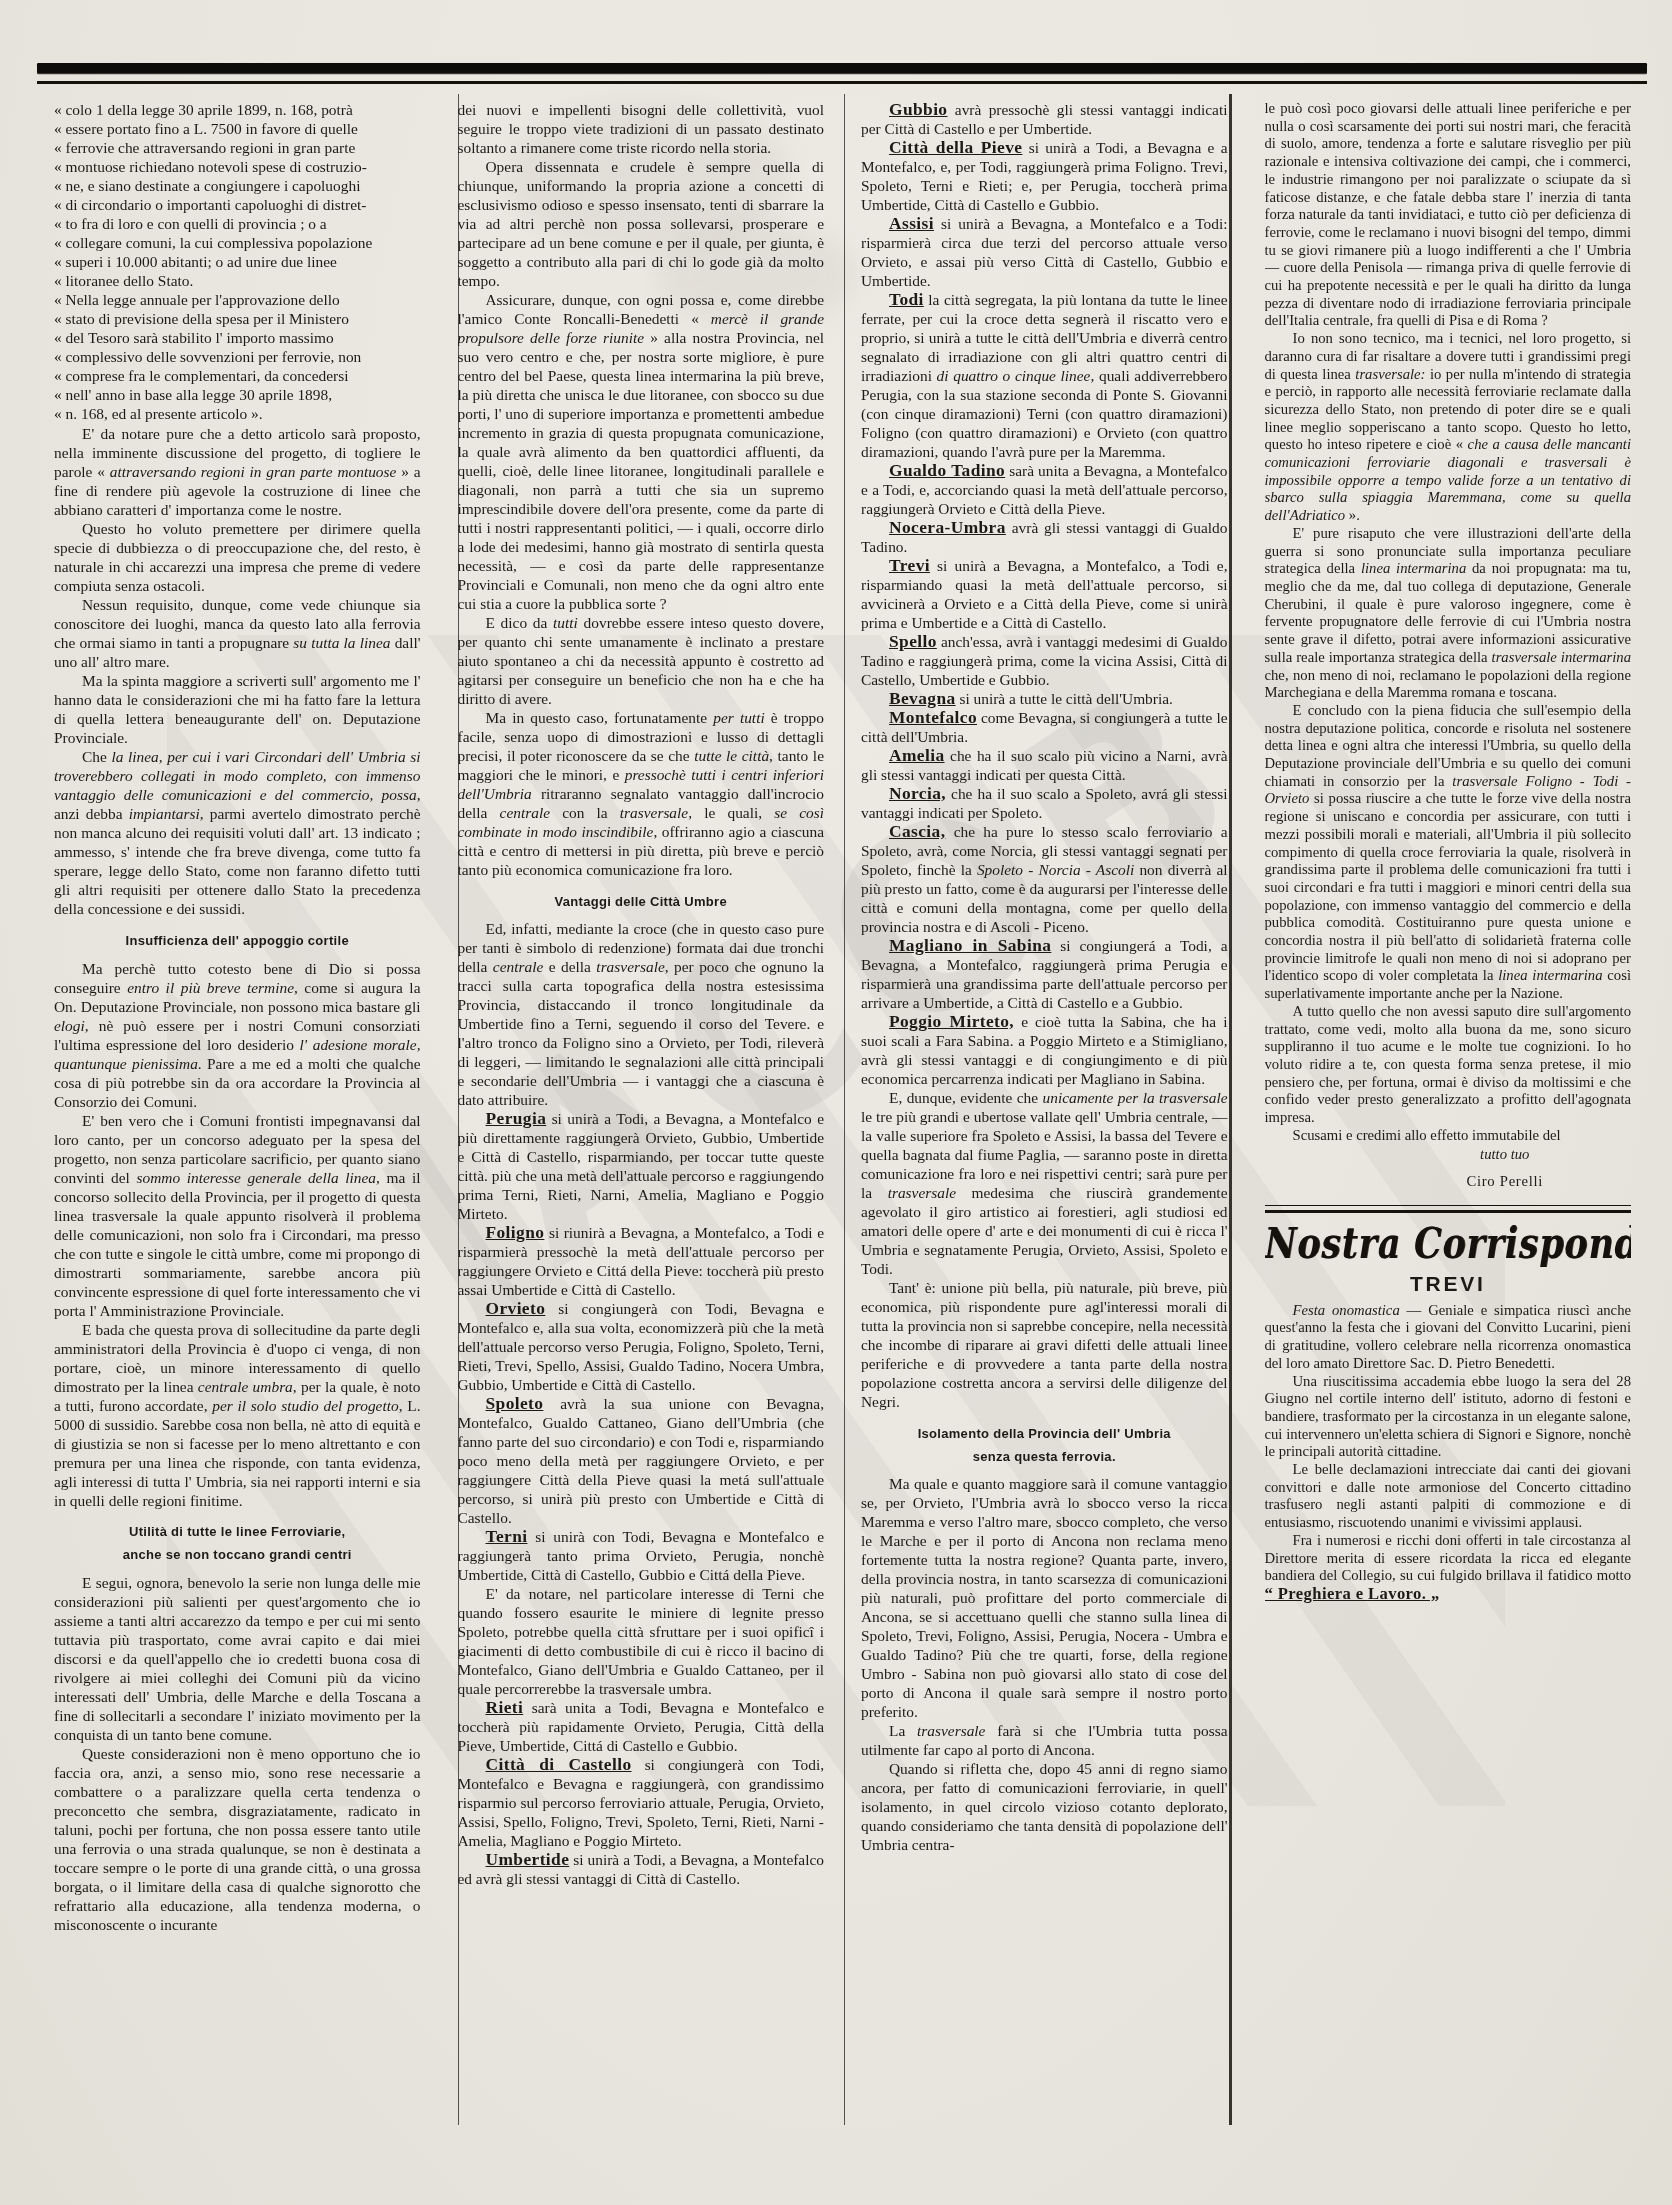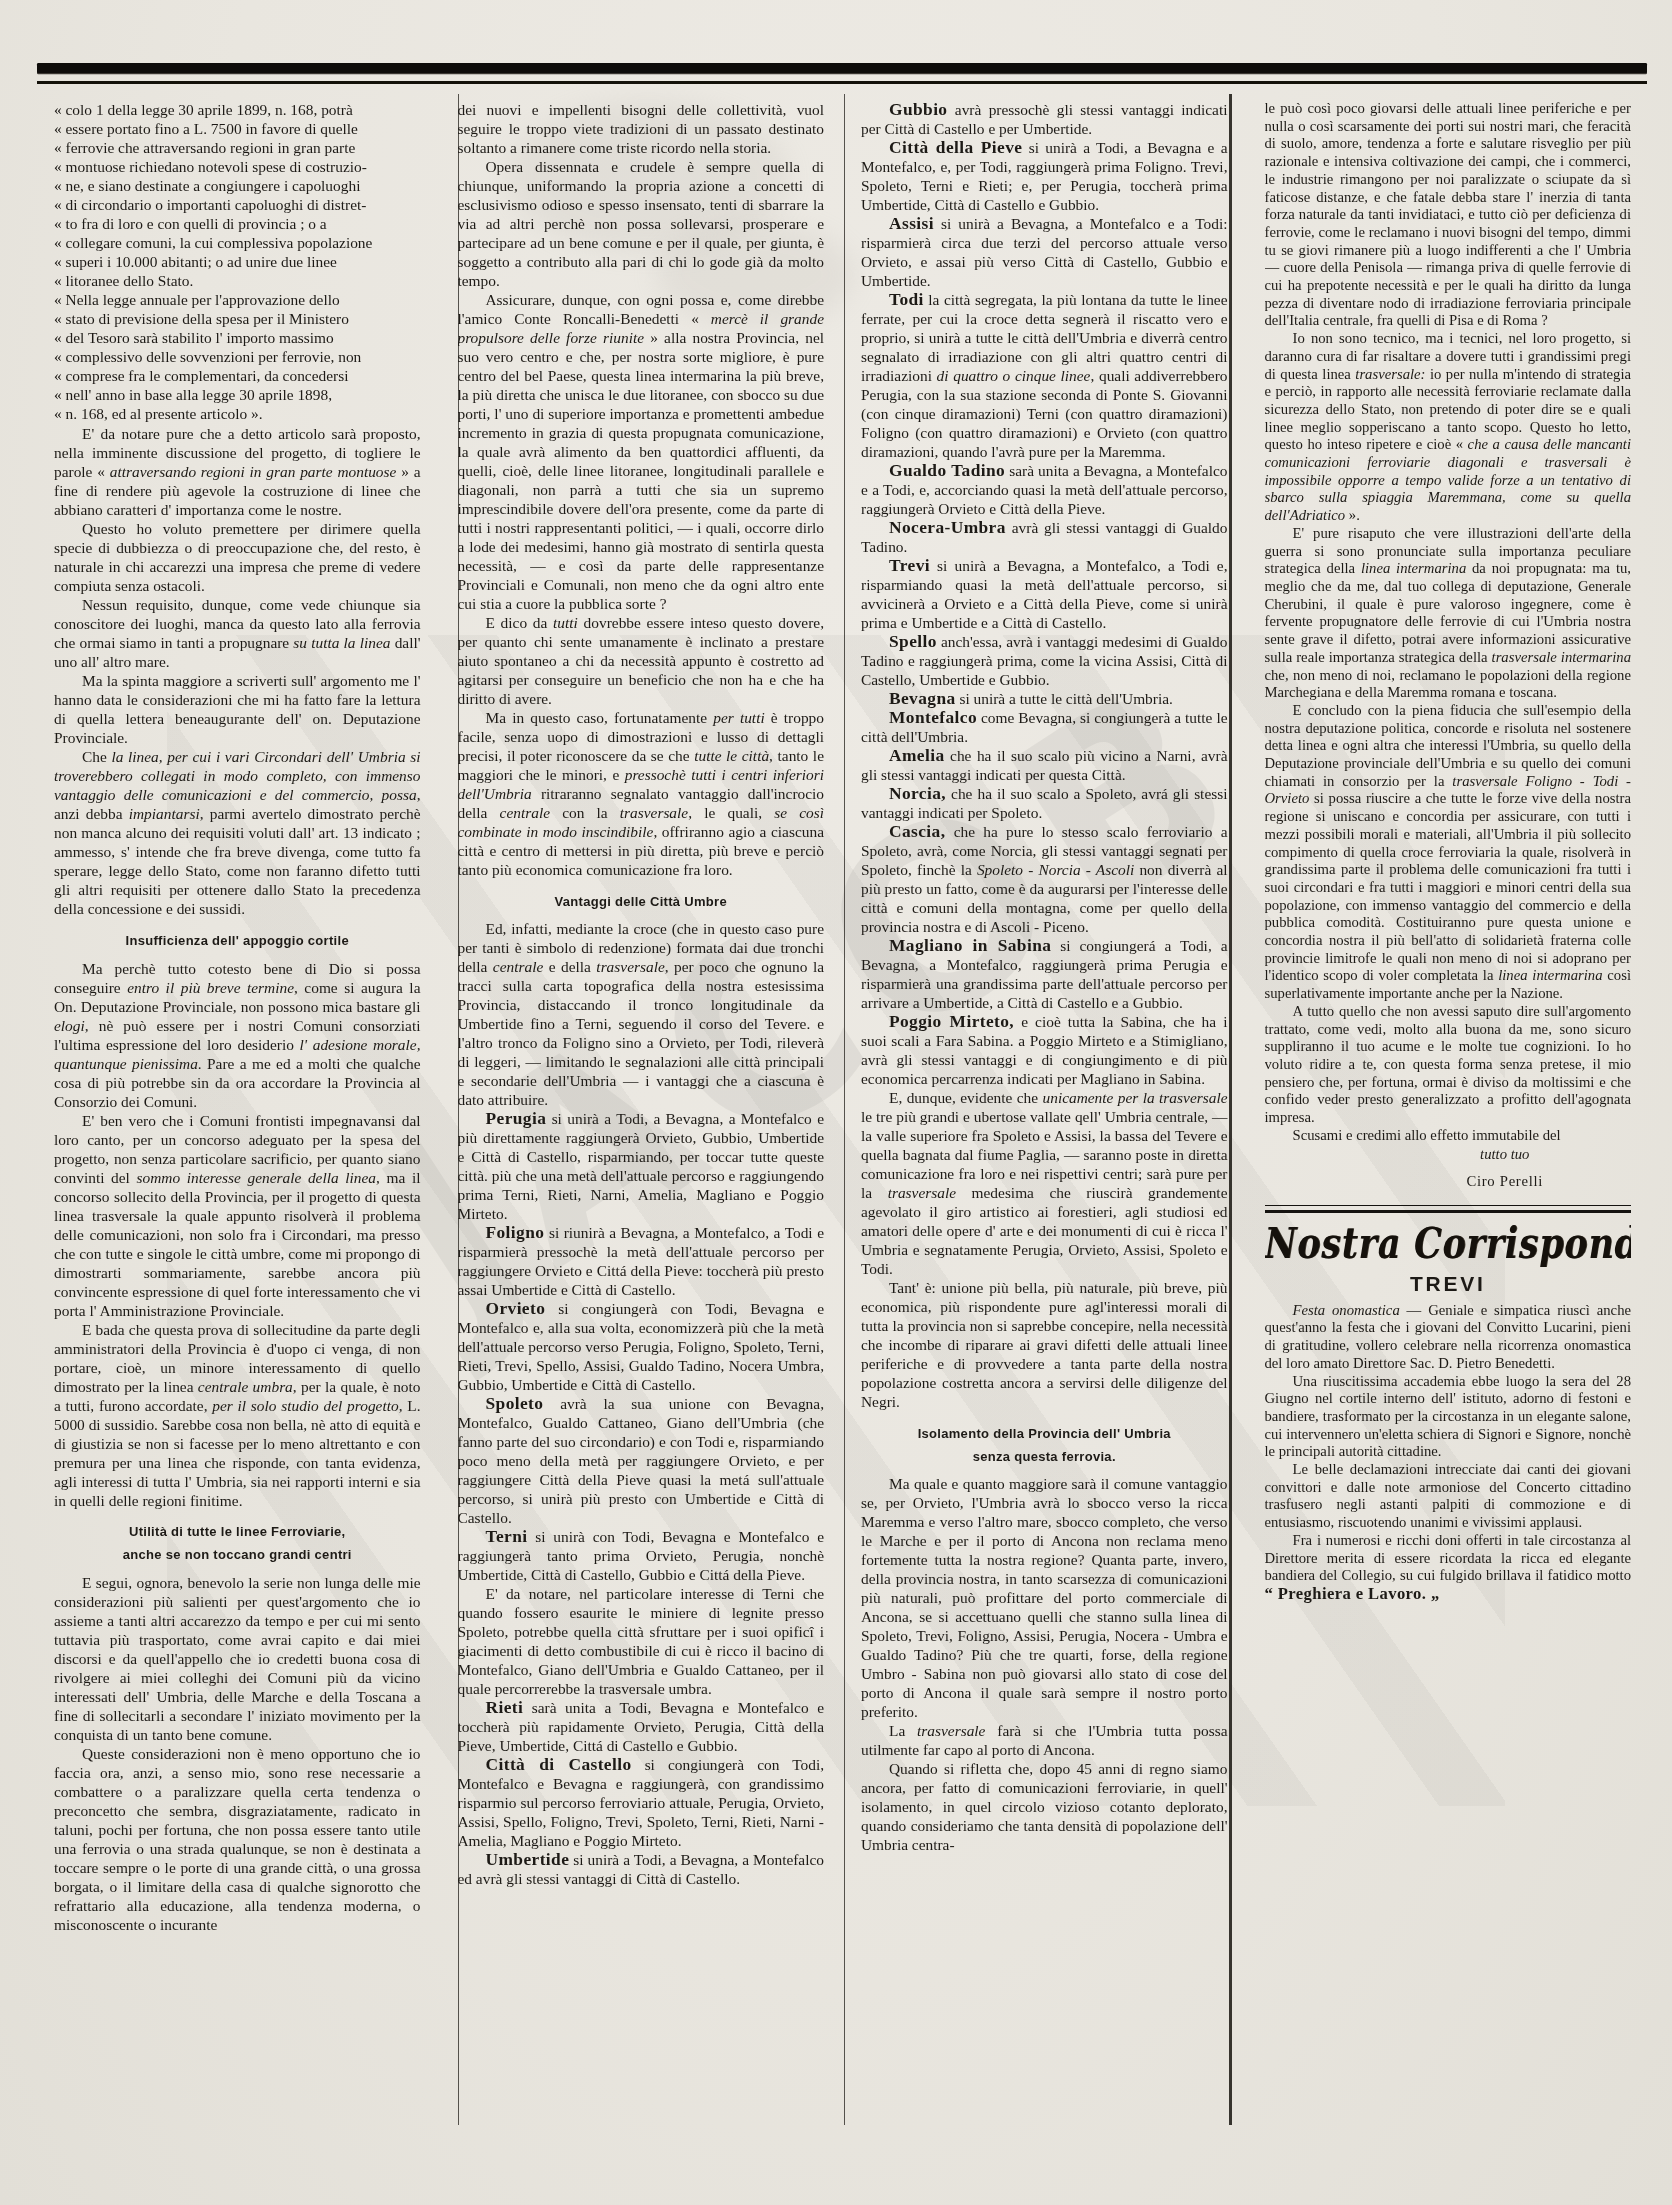--- a/index.html
+++ b/index.html
@@ -29,21 +29,21 @@
   .para.noindent{text-indent:0;}
   .qblock{margin:0 0 1.3px 0;}
   .qline{padding-left:20px;text-indent:-20px;}
   .headline{
     font-family:"Liberation Sans","DejaVu Sans",sans-serif;
     font-weight:bold;font-size:13px;line-height:23px;
     text-align:center;margin:10.7px 4px 6.7px;white-space:pre-line;
     letter-spacing:0.3px;text-indent:0;
   }
   .headline.small-caps{letter-spacing:2.7px;font-size:21px;margin-top:1.3px;}
-  b.lead{font-size:1.13em;letter-spacing:0.4px;}
+  b.lead{font-size:1.13em;letter-spacing:0.4px;text-decoration:underline;}
   .signature{text-align:center;padding-left:114px;margin:1.3px 0 5.4px;text-indent:0;}
   .sig-line{font-style:italic;}
   .sig-name{margin-top:10px;letter-spacing:0.7px;}
   .hrule{margin:13.4px 0 12px;height:4px;border-top:1.3px solid #151310;border-bottom:3.3px solid #151310;}
   .ornate{
     font-family:"DejaVu Serif",serif;font-weight:bold;font-style:italic;
     font-size:35px;line-height:1.05;text-align:center;margin:2.7px 0 10.7px;
     letter-spacing:0.7px;color:#15110c;
     transform:scaleY(1.22);transform-origin:50% 50%;
     text-shadow:0.7px 0.7px 0 #4d463c;

